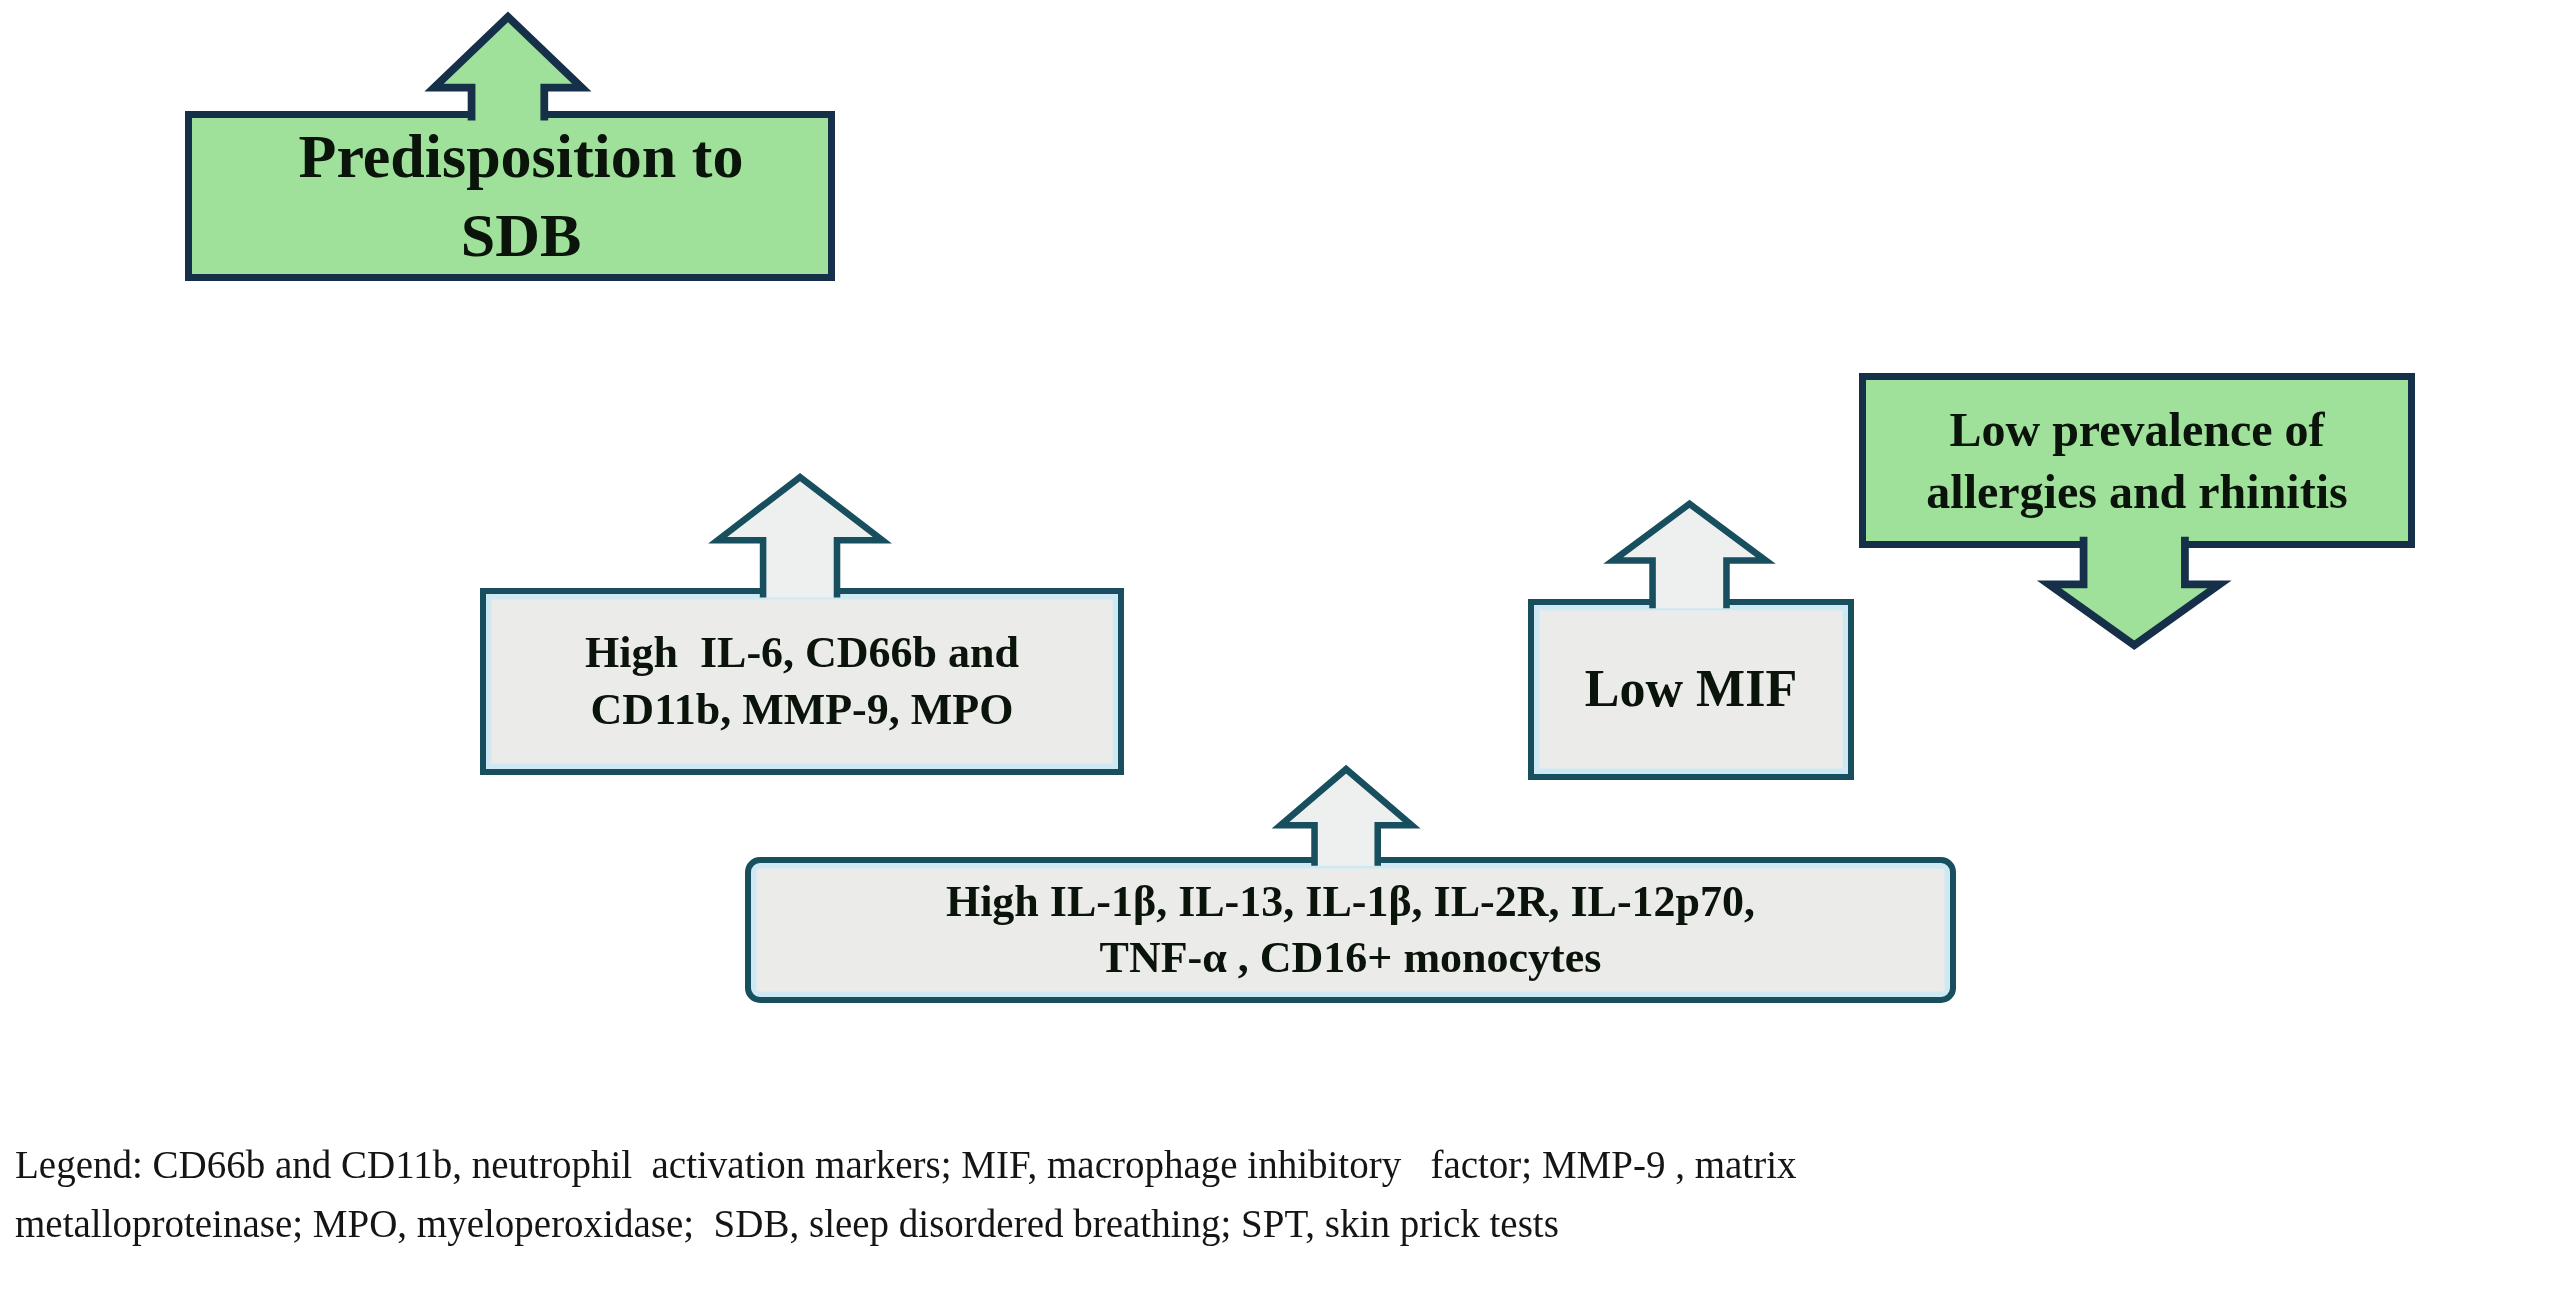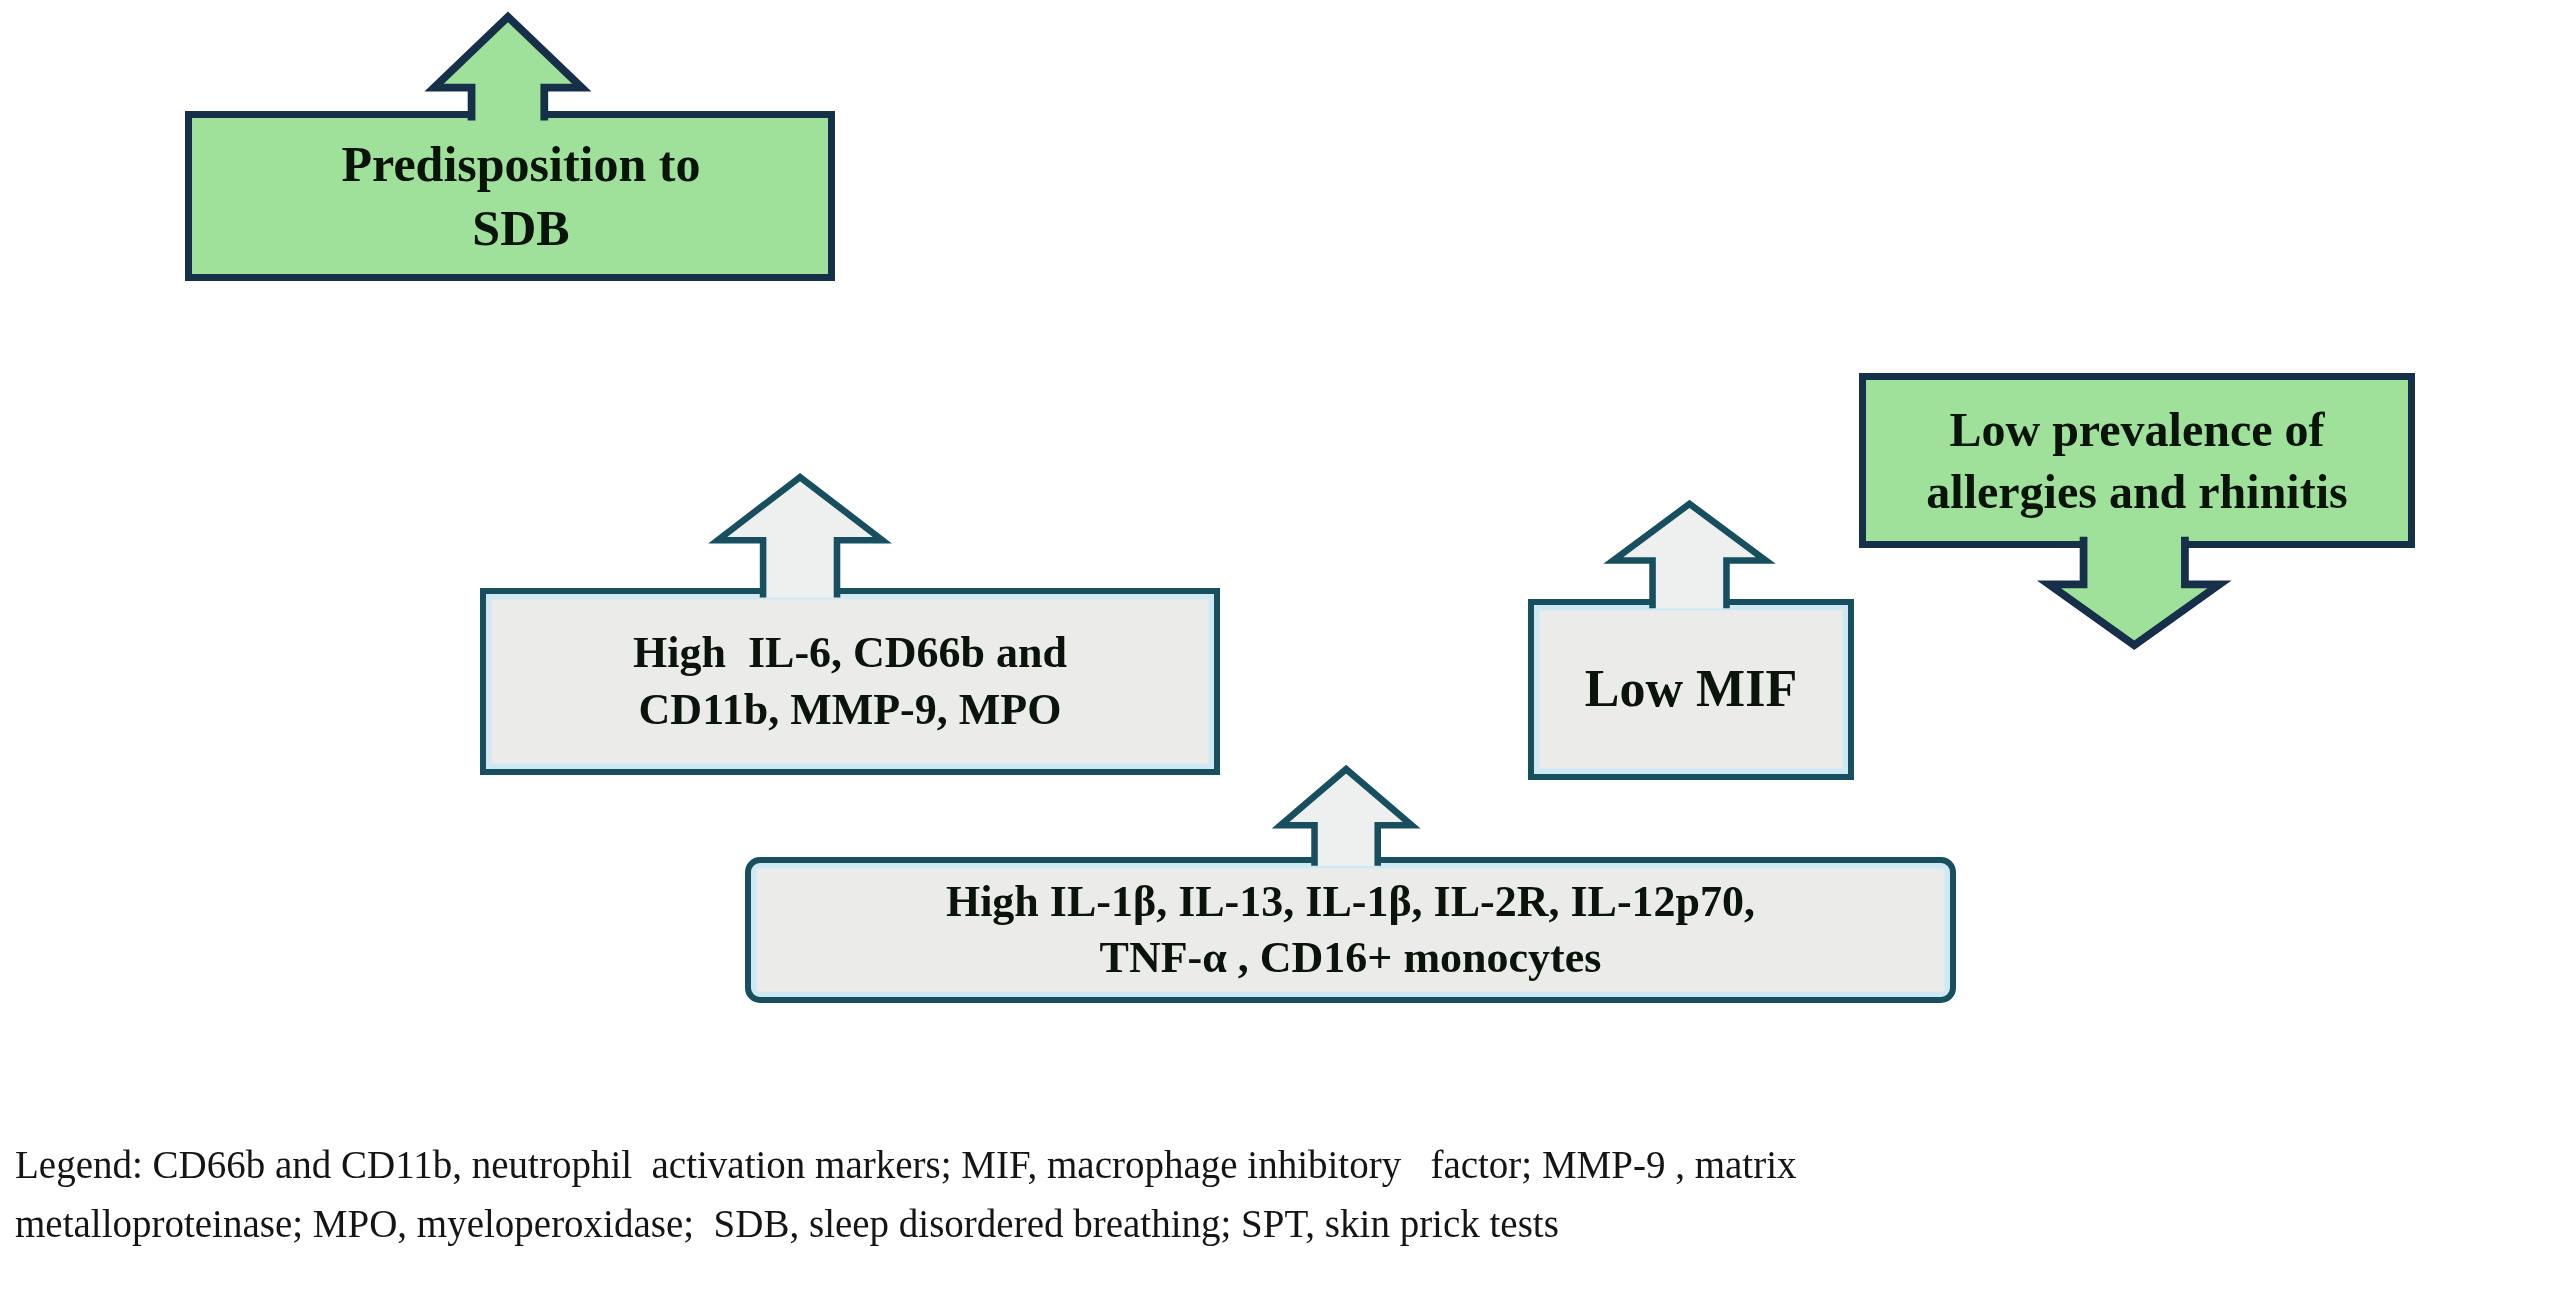--- a/index.html
+++ b/index.html
@@ -37,23 +37,23 @@
     z-index:1;
   }
   .gray{
     background:var(--gray-fill);
     border:6.6px solid var(--teal-border);
     box-shadow:inset 0 0 0 5.4px var(--teal-highlight);
     z-index:2;
   }
   #box-title{left:779px;top:244px;width:1133px;height:170px;font-size:100px;}
   #box-title .box-label{line-height:1;letter-spacing:-1.2px;color:var(--orange-text);}
-  #box-predisposition{left:185px;top:111px;width:650px;height:170px;font-size:50px;padding-left:22px;}
+  #box-predisposition{left:185px;top:111px;width:650px;height:170px;font-size:62px;padding-left:22px;}
   #box-low-prevalence{left:1859px;top:373px;width:556px;height:175px;font-size:48px;}
-  #box-neutrophil{left:480px;top:588px;width:740px;height:187px;font-size:44px;}
+  #box-neutrophil{left:480px;top:588px;width:644px;height:187px;font-size:44px;}
   #box-low-mif{left:1528px;top:599px;width:326px;height:181px;font-size:52px;}
   #box-cytokines{left:745px;top:857px;width:1211px;height:146px;font-size:44px;border-radius:15px;}
   .arrows{position:absolute;left:0;top:0;z-index:5;pointer-events:none;}
   .green-arrow{
     fill:var(--green-fill);
     stroke:var(--dark-border);
     stroke-width:13;
   }
   .gray-arrow{
     fill:var(--gray-arrow-fill);

